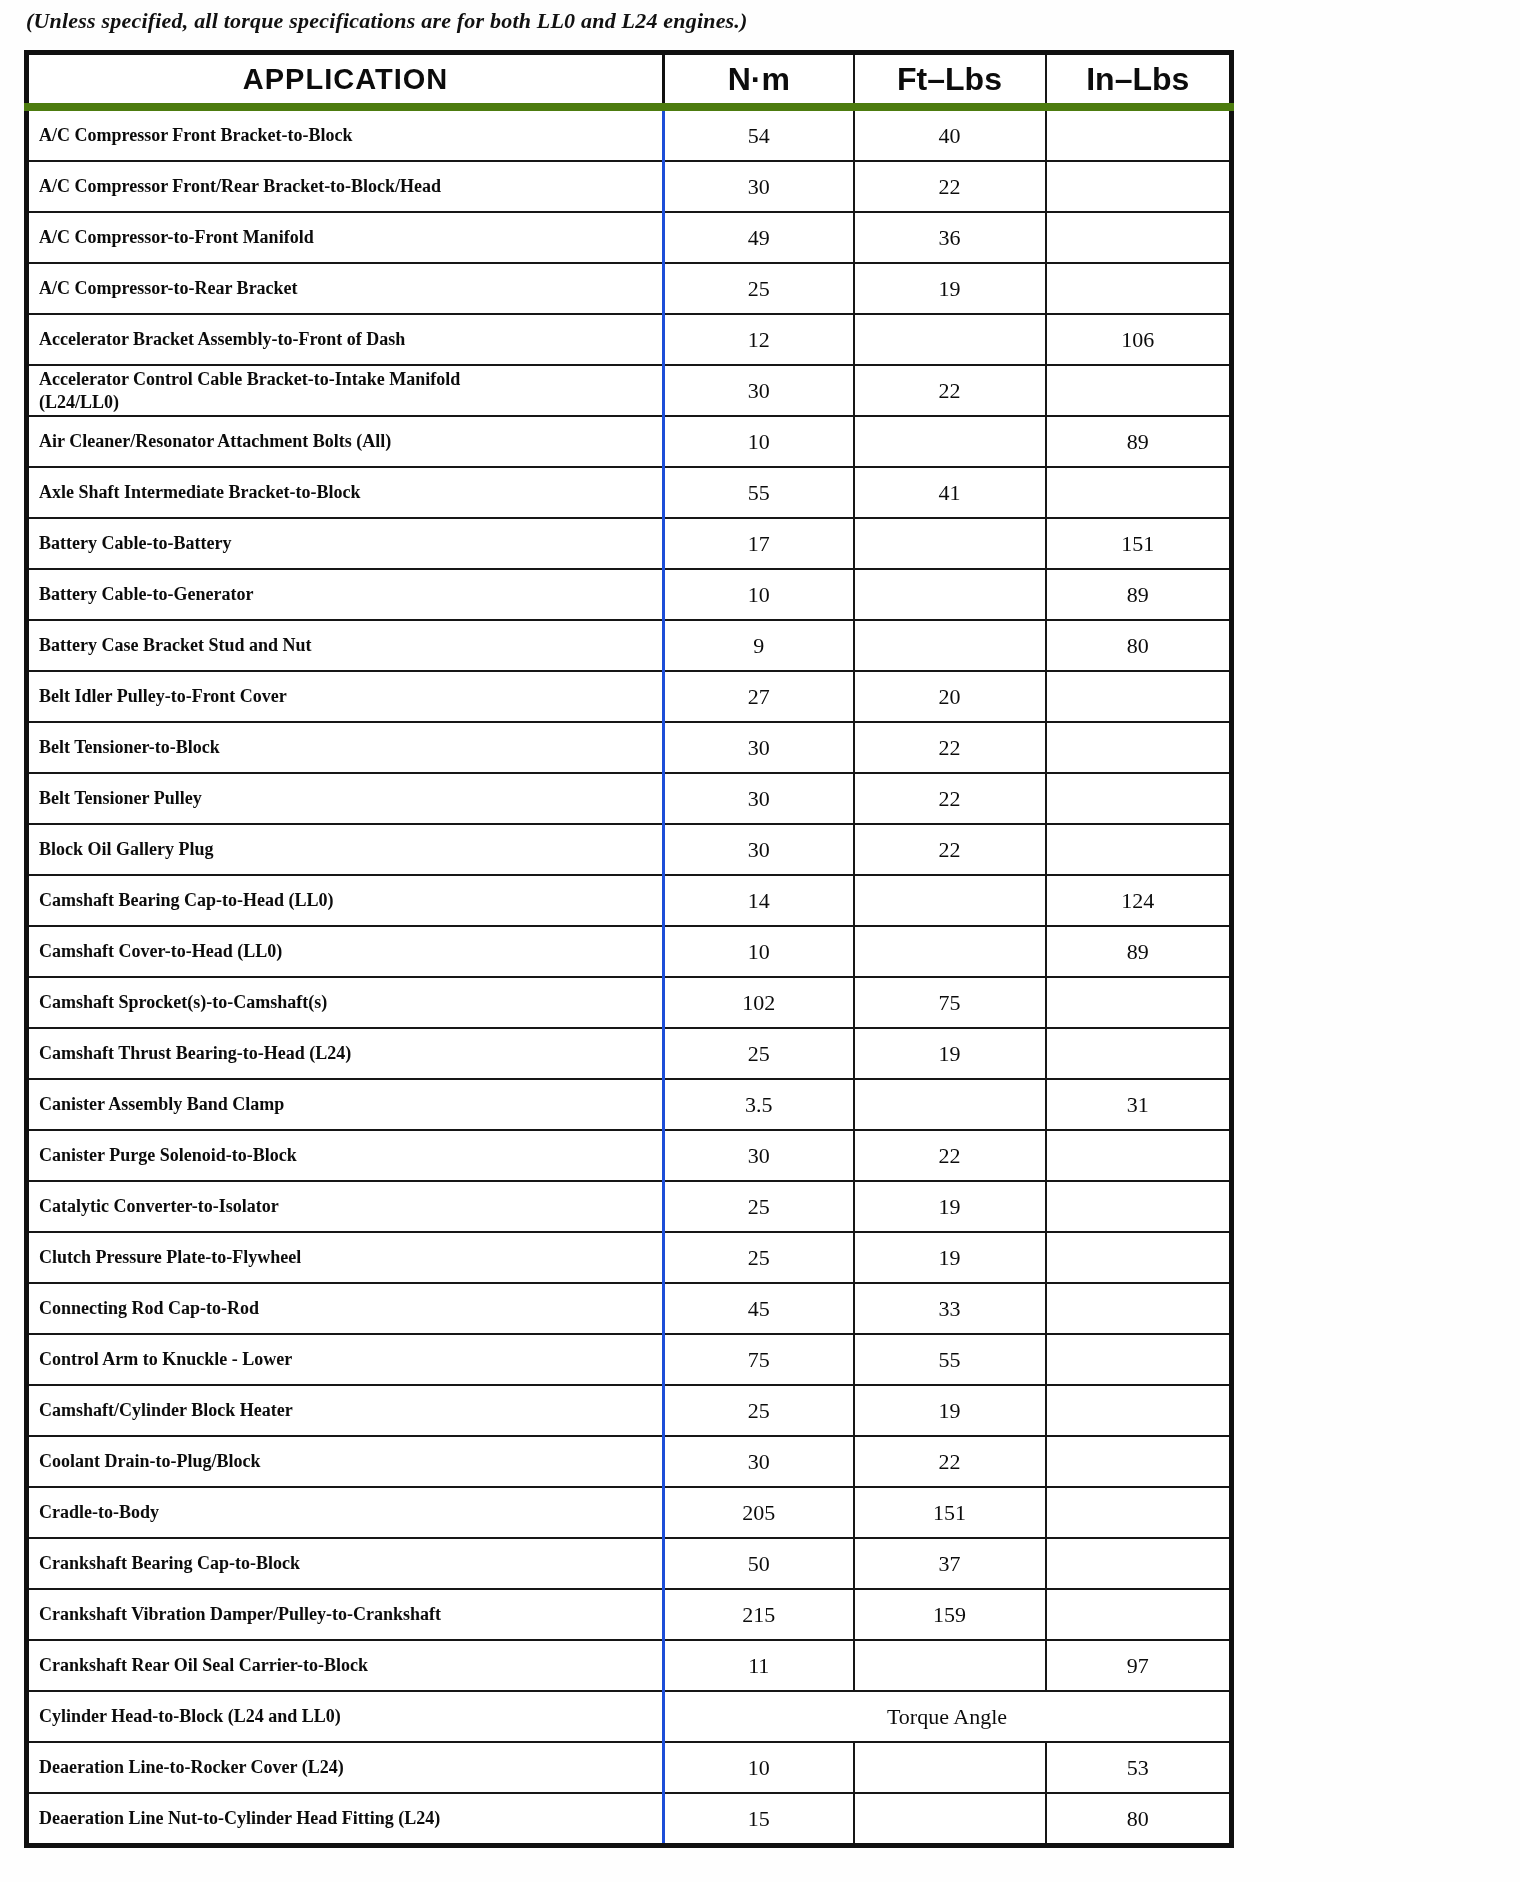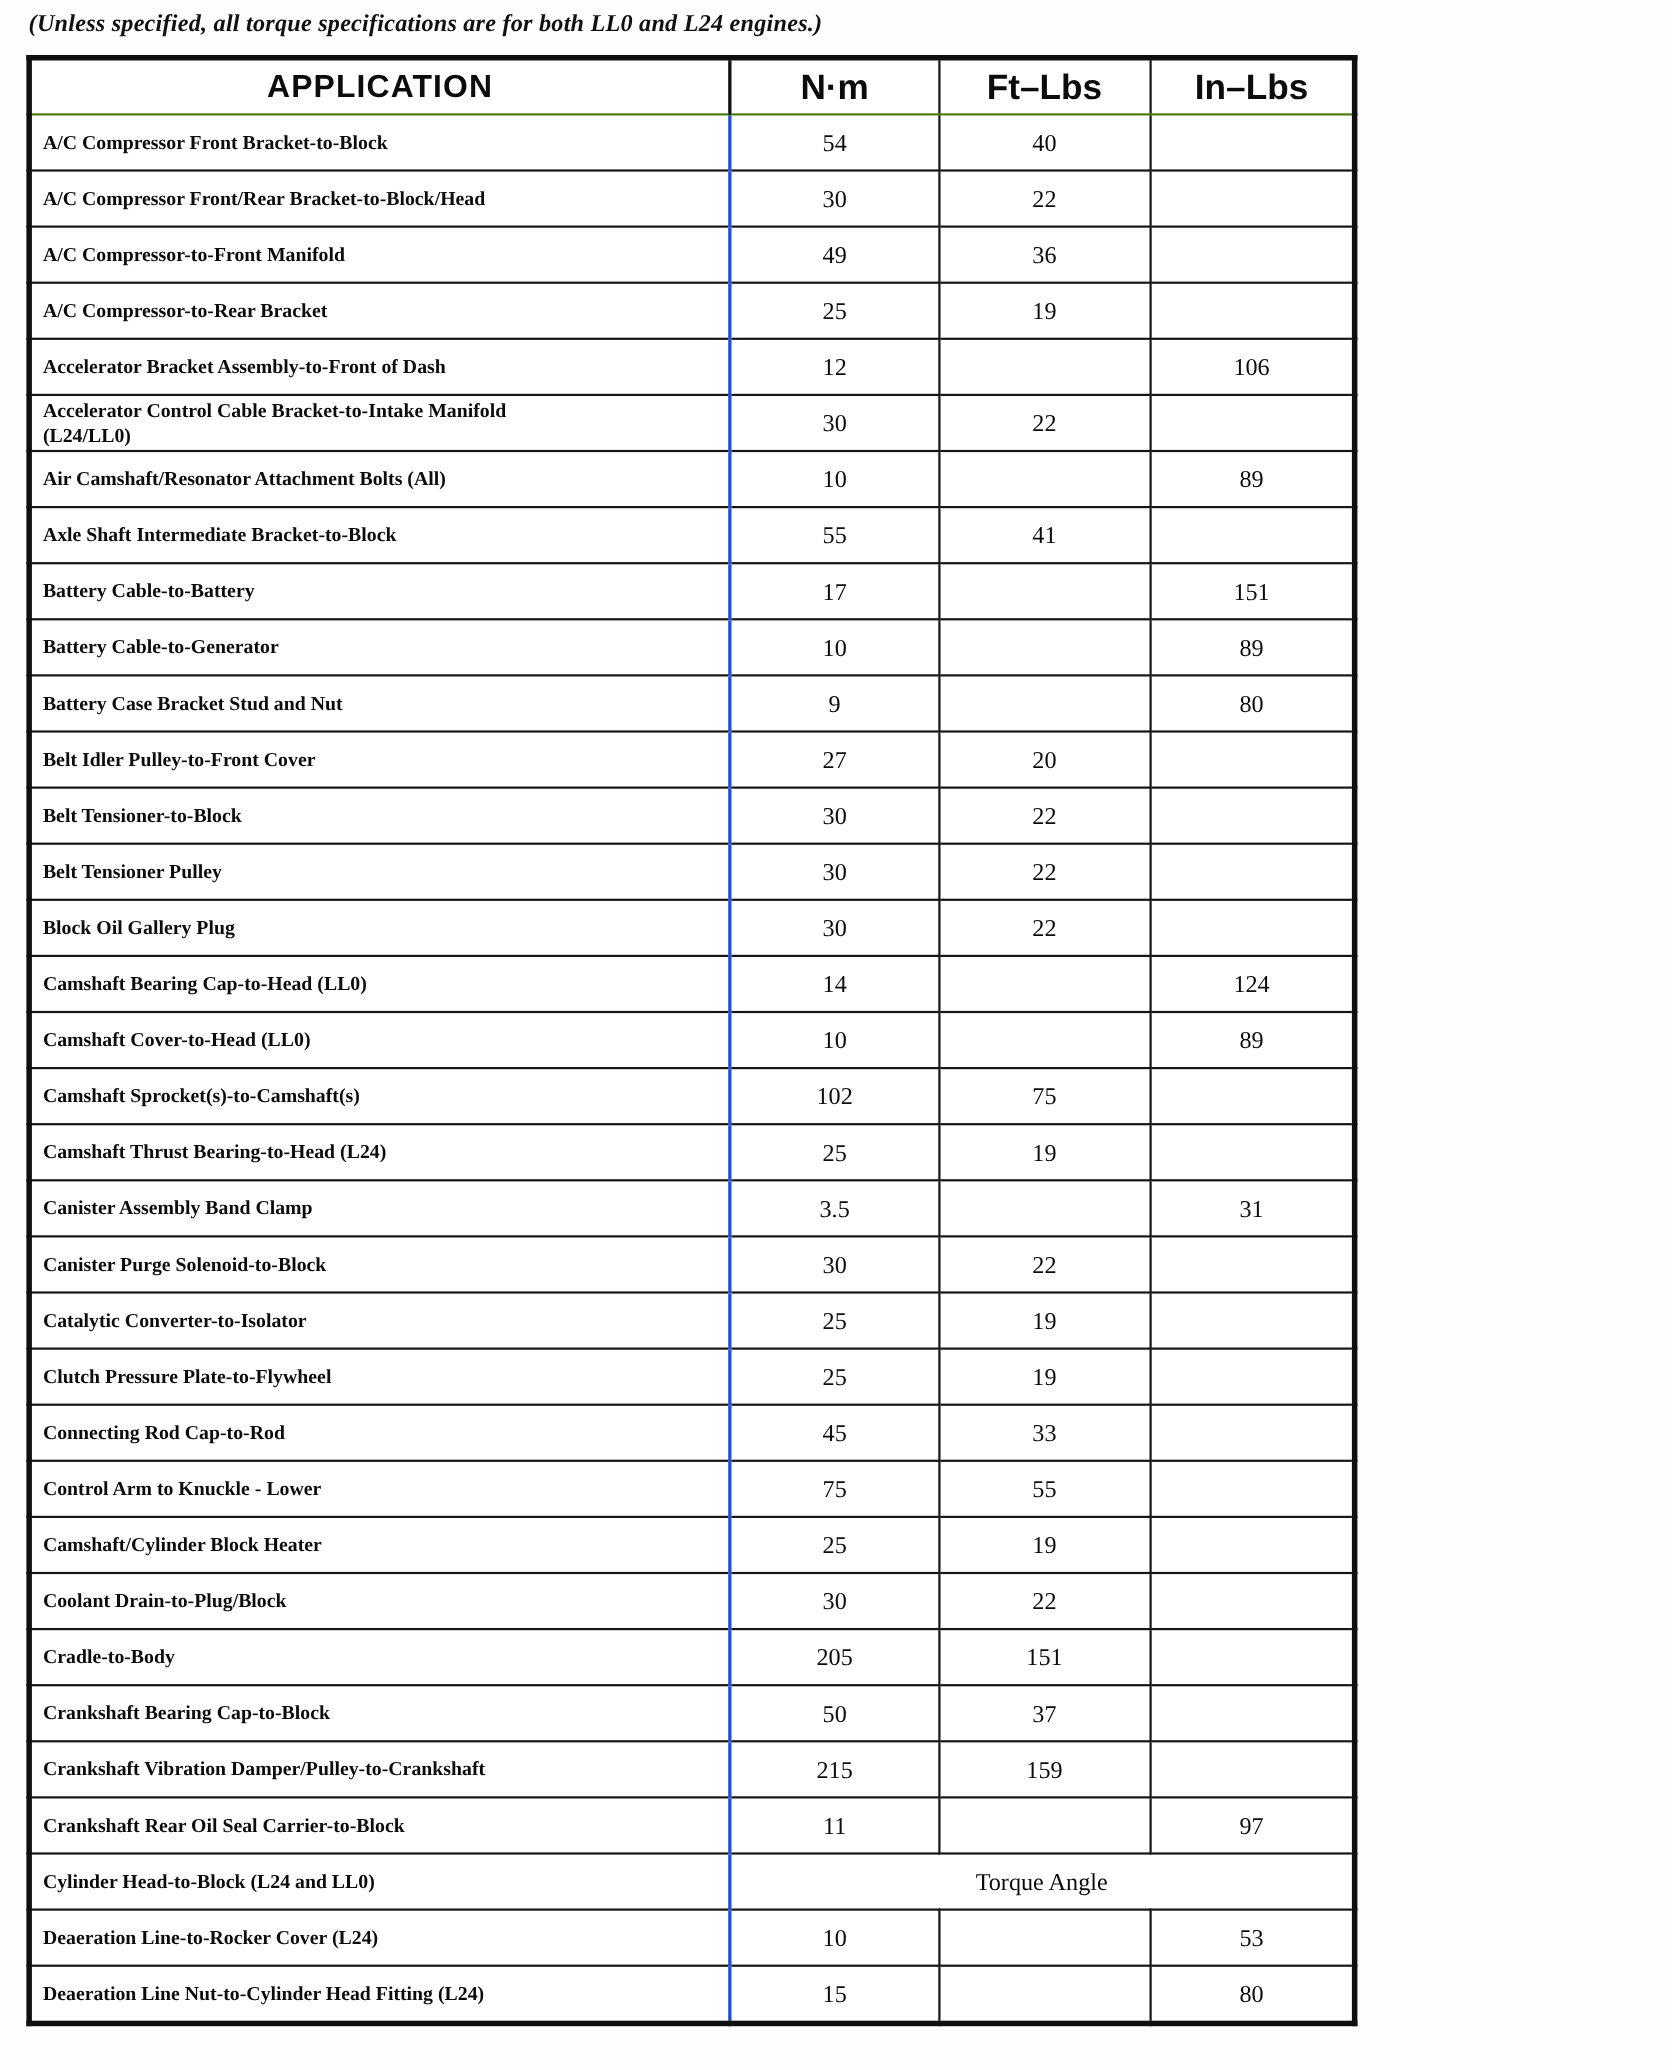--- a/index.html
+++ b/index.html
@@ -48,21 +48,21 @@
   .torque-table col.c-nm  { width: 190px; }
   .torque-table col.c-ft  { width: 192px; }
   .torque-table col.c-in  { width: 186px; }
 
   .torque-table thead th {
     height: 46px;
     font-family: "Liberation Sans", sans-serif;
     font-weight: bold;
     text-align: center;
     vertical-align: middle;
-    border-bottom: 2px solid #4d7c0f;
+    border-bottom: 8px solid #4d7c0f;
     border-top: 3px solid #101010;
     background: #fff;
   }
   th.app-h { font-size: 29px; letter-spacing: 1px; border-right: 3px solid #101010; }
   th.num-h { font-size: 32px; }
 
   .torque-table tbody td {
     height: 45px;
     vertical-align: middle;
     background: #fff;
@@ -158,21 +158,21 @@
           <td class="num-cell">106</td>
         </tr>
         <tr>
           <td class="app-cell">Accelerator Control Cable Bracket-to-Intake Manifold
 (L24/LL0)</td>
           <td class="num-cell">30</td>
           <td class="num-cell">22</td>
           <td class="num-cell shaded"></td>
         </tr>
         <tr>
-          <td class="app-cell">Air Camshaft/Resonator Attachment Bolts (All)</td>
+          <td class="app-cell">Air Cleaner/Resonator Attachment Bolts (All)</td>
           <td class="num-cell">10</td>
           <td class="num-cell"></td>
           <td class="num-cell">89</td>
         </tr>
         <tr>
           <td class="app-cell">Axle Shaft Intermediate Bracket-to-Block</td>
           <td class="num-cell">55</td>
           <td class="num-cell">41</td>
           <td class="num-cell shaded"></td>
         </tr>

